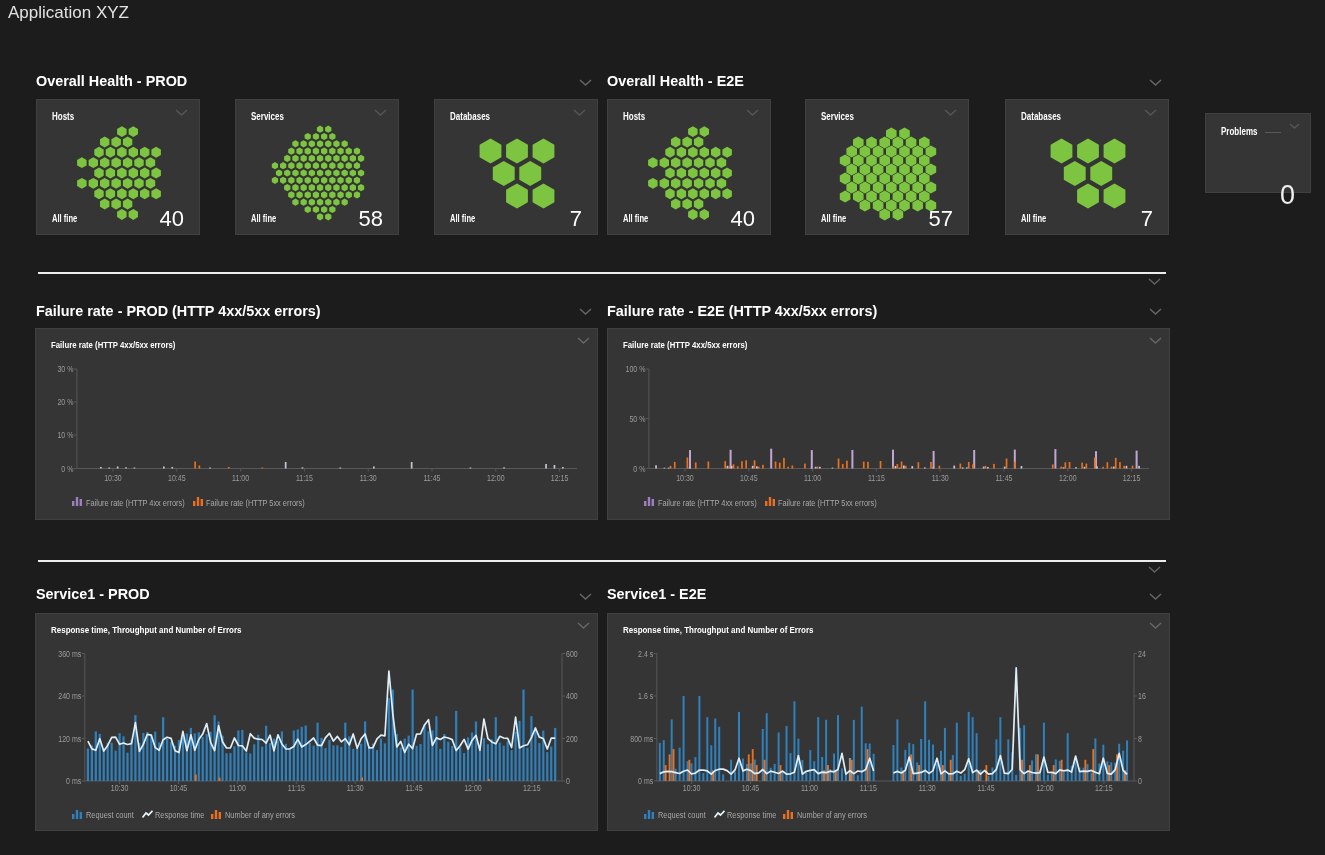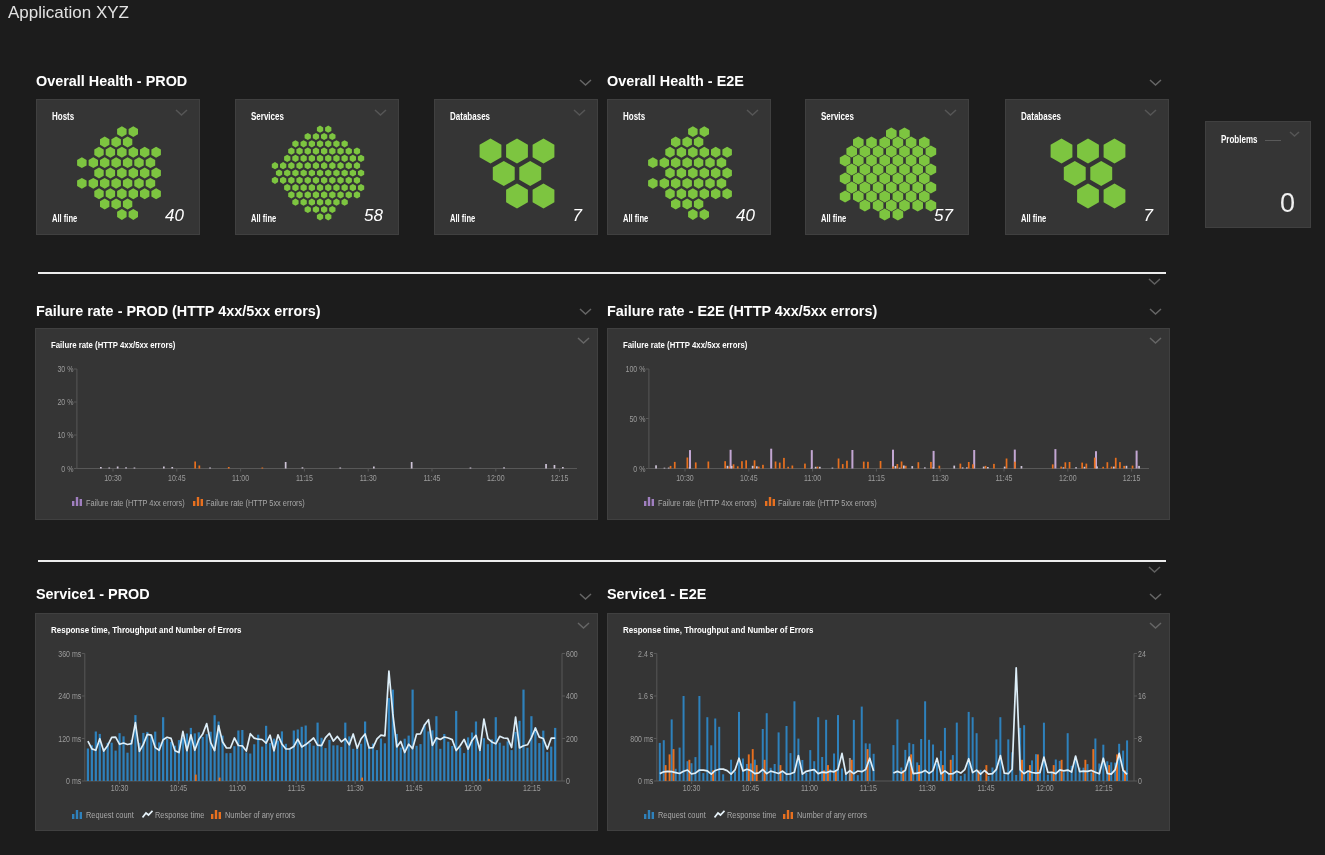--- a/index.html
+++ b/index.html
@@ -1,20 +1,20 @@
 <!DOCTYPE html>
 <html><head><meta charset="utf-8"><style>
 html,body{margin:0;padding:0;background:#1c1c1c;width:1325px;height:855px;overflow:hidden;
 font-family:"Liberation Sans",sans-serif;}
 .abs{position:absolute;text-align:center;}
 .tile{position:absolute;background:#353535;border:1px solid #404040;border-radius:0;box-sizing:border-box;padding-left:24px;}
 .hdr{position:absolute;font-size:15px;font-weight:bold;color:#ffffff;transform:scaleX(0.96);transform-origin:0 0;white-space:nowrap;}
 .ttl{position:absolute;font-size:10px;font-weight:bold;color:#ffffff;transform:scaleX(0.80);transform-origin:0 0;white-space:nowrap;}
 .leg{position:absolute;font-size:9.5px;color:#a8a8a8;transform:scaleX(0.78);transform-origin:0 0;white-space:nowrap;}
-.cnt{position:absolute;font-size:17px;color:#ffffff;font-style:italic;}
+.cnt{position:absolute;font-size:22px;color:#ffffff;}
 </style></head><body>
 <div class="abs" style="left:8px;top:3px;font-size:17px;color:#e2e2e2;">Application XYZ</div>
 <div class="hdr" style="left:36px;top:71.5px;">Overall Health - PROD</div>
 <svg width="15" height="9" style="position:absolute;left:578px;top:78px">
     <polyline points="2,2 7.5,7 13,2" fill="none" stroke="#666666" stroke-width="1.5"></polyline>
   </svg>
 <div class="hdr" style="left:607px;top:71.5px;">Overall Health - E2E</div>
 <svg width="15" height="9" style="position:absolute;left:1148px;top:78px">
     <polyline points="2,2 7.5,7 13,2" fill="none" stroke="#666666" stroke-width="1.5"></polyline>
   </svg>
@@ -324,21 +324,21 @@
       <polygon points="92.9,102.3 82.0,108.6 71.1,102.3 71.1,89.7 82.0,83.4 92.9,89.7" fill="#7dc540"></polygon>
       <polygon points="119.4,102.3 108.5,108.6 97.6,102.3 97.6,89.7 108.5,83.4 119.4,89.7" fill="#7dc540"></polygon>
     </svg>
     <div class="ttl" style="left:15px;top:11px;">Databases</div>
     <svg width="15" height="9" style="position:absolute;left:137px;top:8px">
       <polyline points="2,2 7.5,7 13,2" fill="none" stroke="#565656" stroke-width="1.5"></polyline>
     </svg>
     <div class="ttl" style="left:15px;top:112px;font-size:10.5px;transform:scaleX(0.72);">All fine</div>
     <div class="cnt" style="right:15px;top:106px;">7</div>
   </div>
-<div class="tile" style="left:1205px;top:121px;width:106px;height:107px;">
+<div class="tile" style="left:1205px;top:113px;width:106px;height:80px;">
     <div class="ttl" style="left:15px;top:12px;">Problems</div>
     <div class="abs" style="left:59px;top:18px;width:16px;height:1px;background:#5a5a5a;"></div>
     <svg width="13" height="8" style="position:absolute;left:82px;top:8px">
       <polyline points="2,2 6.5,6 11,2" fill="none" stroke="#565656" stroke-width="1.5"></polyline>
     </svg>
     <div class="abs" style="right:15px;top:66px;font-size:27px;font-weight:300;color:#f0f0f0;">0</div>
   </div>
 <div class="abs" style="left:38px;top:272px;width:1128px;height:1.5px;background:#ececec;"></div>
 <svg width="15" height="9" style="position:absolute;left:1147px;top:277px">
     <polyline points="2,2 7.5,7 13,2" fill="none" stroke="#5f5f5f" stroke-width="1.5"></polyline>

